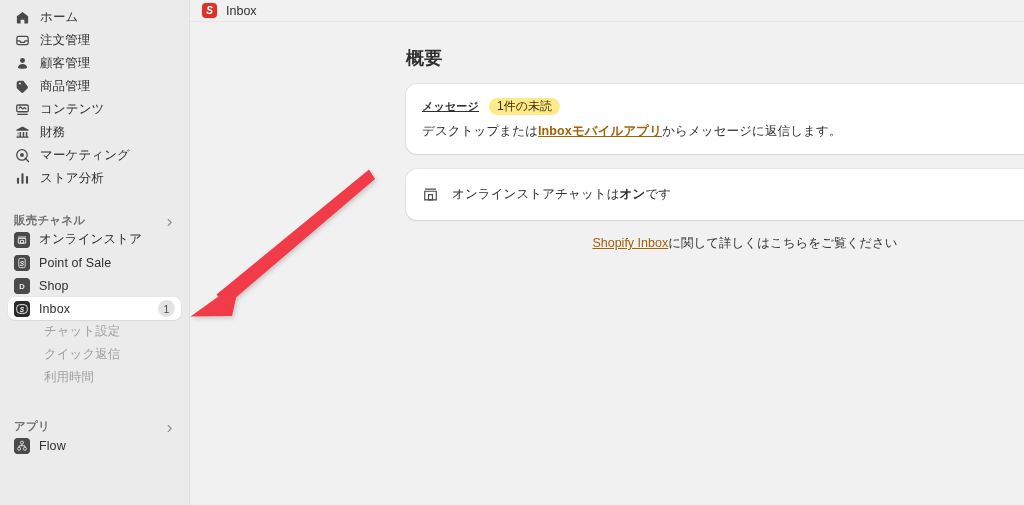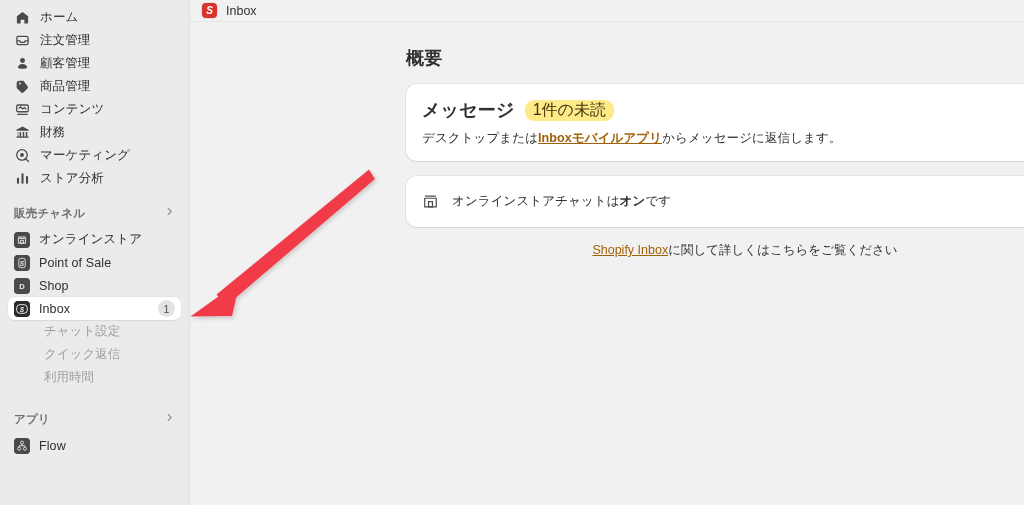--- a/index.html
+++ b/index.html
@@ -40,21 +40,21 @@
   .ico {
     width: 17px; height: 17px;
     margin-right: 9px;
     flex: 0 0 17px;
     display: flex; align-items: center; justify-content: center;
     color: #4a4a4a;
   }
   .ico svg { display: block; }
 
   .sec-head {
-    display: flex; align-items: flex-start; justify-content: space-between;
+    display: flex; align-items: flex-end; justify-content: space-between;
     margin: 0 8px; padding: 0 6px;
     height: 22px;
   }
   .sec-head .sec-title {
     font-size: 11.5px; font-weight: bold; color: #707070; letter-spacing: .2px;
   }
   .chev { color: #8a8a8a; display: flex; align-items: center; }
 
   .app-ico {
     width: 16px; height: 16px; margin-right: 9px; flex: 0 0 16px;
@@ -119,26 +119,26 @@
 
   .card {
     background: #ffffff;
     border-radius: 11px;
     box-shadow: 0 0 0 1px rgba(0,0,0,.05), 0 1px 2px rgba(0,0,0,.07);
     padding: 14px 16px;
     margin-right: -60px;
     margin-bottom: 15px;
   }
   .card-row1 { display: flex; align-items: center; margin-bottom: 8px; }
-  .card-title { font-size: 18px; font-weight: bold; color: #303030; letter-spacing: .2px; }
+  .card-title { font-size: 11px; font-weight: bold; color: #303030; letter-spacing: .2px; text-decoration: underline; }
   .pill {
     margin-left: 10px;
     background: #ffea8a;
     color: #3d3208;
-    font-size: 16px;
+    font-size: 12px;
     border-radius: 9px;
     padding: 2px 8px 3px;
     line-height: 1;
   }
   .card-desc { font-size: 12.5px; color: #303030; letter-spacing: .1px; }
   .lnk { color: #a16207; text-decoration: underline; cursor: pointer; }
   .lnk-bold { font-weight: bold; }
 
   .card-status { display: flex; align-items: center; padding: 17px 16px; }
   .status-ico { width: 17px; height: 17px; margin-right: 13px; color: #4a4a4a; display:flex; }

